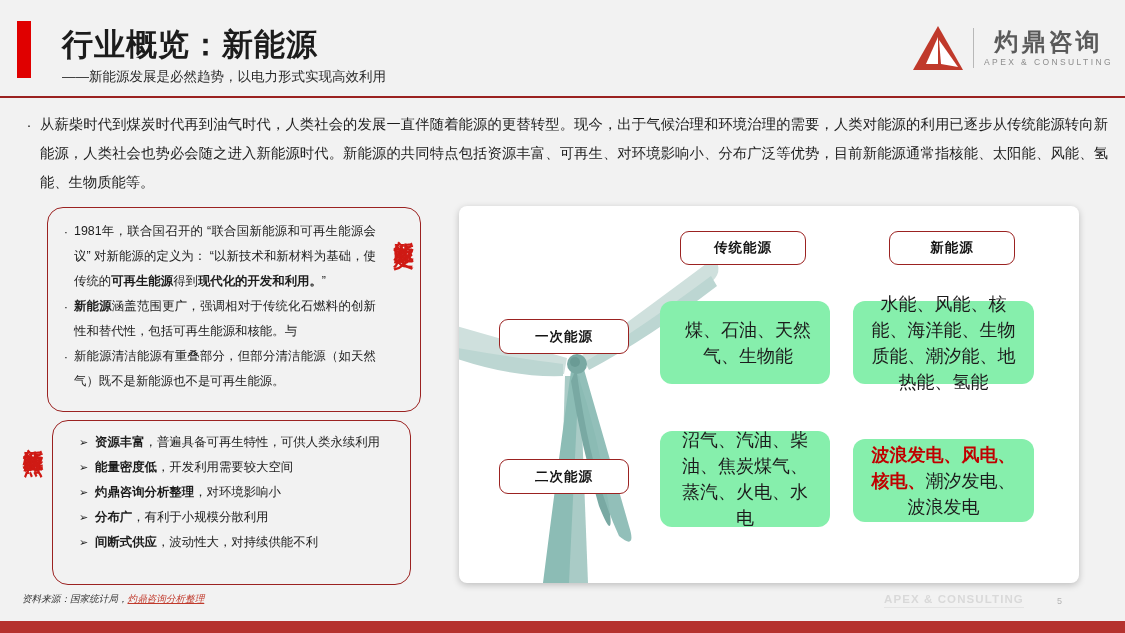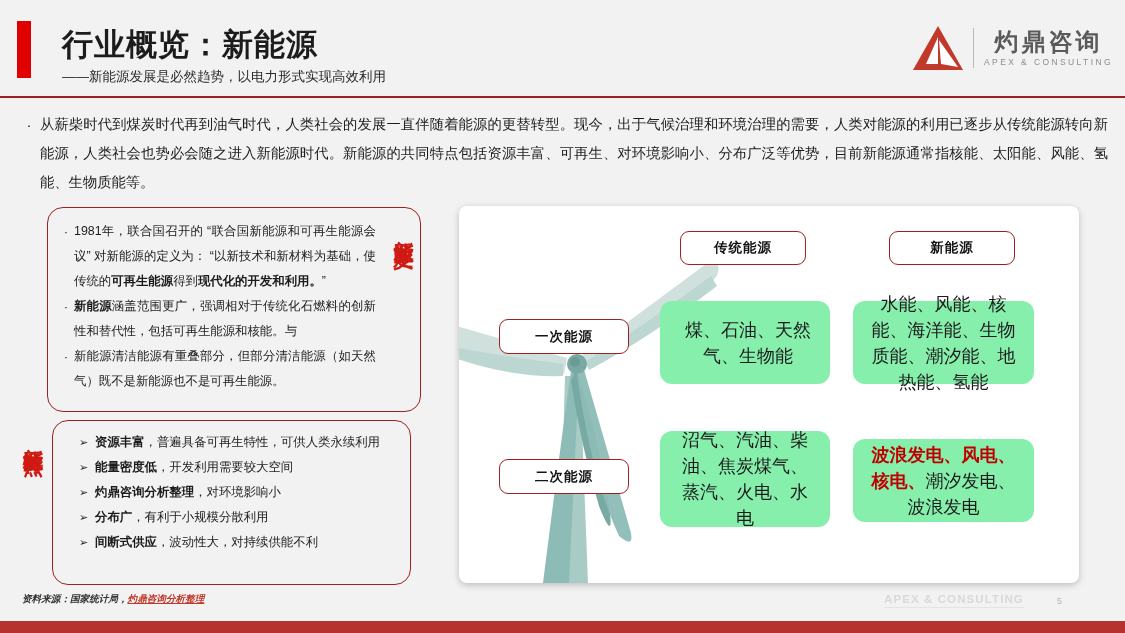--- a/index.html
+++ b/index.html
@@ -74,21 +74,21 @@
   .gbox{position:absolute;background:#86efac;border-radius:12px;
      display:flex;align-items:center;justify-content:center;padding:0 14px;box-sizing:border-box;
      font-size:18px;line-height:26px;color:#1c1c1c;text-align:center;}
   .gbox-t1{left:201px;top:95px;width:170px;height:83px;padding-left:20px;}
   .gbox-n1{left:394px;top:95px;width:181px;height:83px;}
   .gbox-t2{left:201px;top:225px;width:170px;height:96px;justify-content:flex-end;}
   .gbox-n2{left:394px;top:233px;width:181px;height:83px;}
   .gbox b{font-weight:bold;color:#c00000;}
 
   
-  .source{position:absolute;left:22px;top:593px;font-size:9.6px;font-style:italic;font-weight:bold;color:#333;}
+  .source{position:absolute;left:22px;top:593px;font-size:9.6px;font-style:italic;font-weight:normal;color:#333;}
   .source .lk{color:#c0392b;text-decoration:underline;}
   .foot-brand{position:absolute;left:884px;top:593px;font-size:11.5px;font-weight:bold;
      color:#d9d9d9;letter-spacing:1.1px;border-bottom:1px solid #e4e4e4;padding-bottom:2px;}
   .pagenum{position:absolute;left:1057px;top:596px;font-size:9px;color:#b5b5b5;}
   .foot-bar{position:absolute;left:0;top:621px;width:1125px;height:12px;background:#b5322e;}
 </style>
 </head>
 <body>
 
 <div class="slide">

